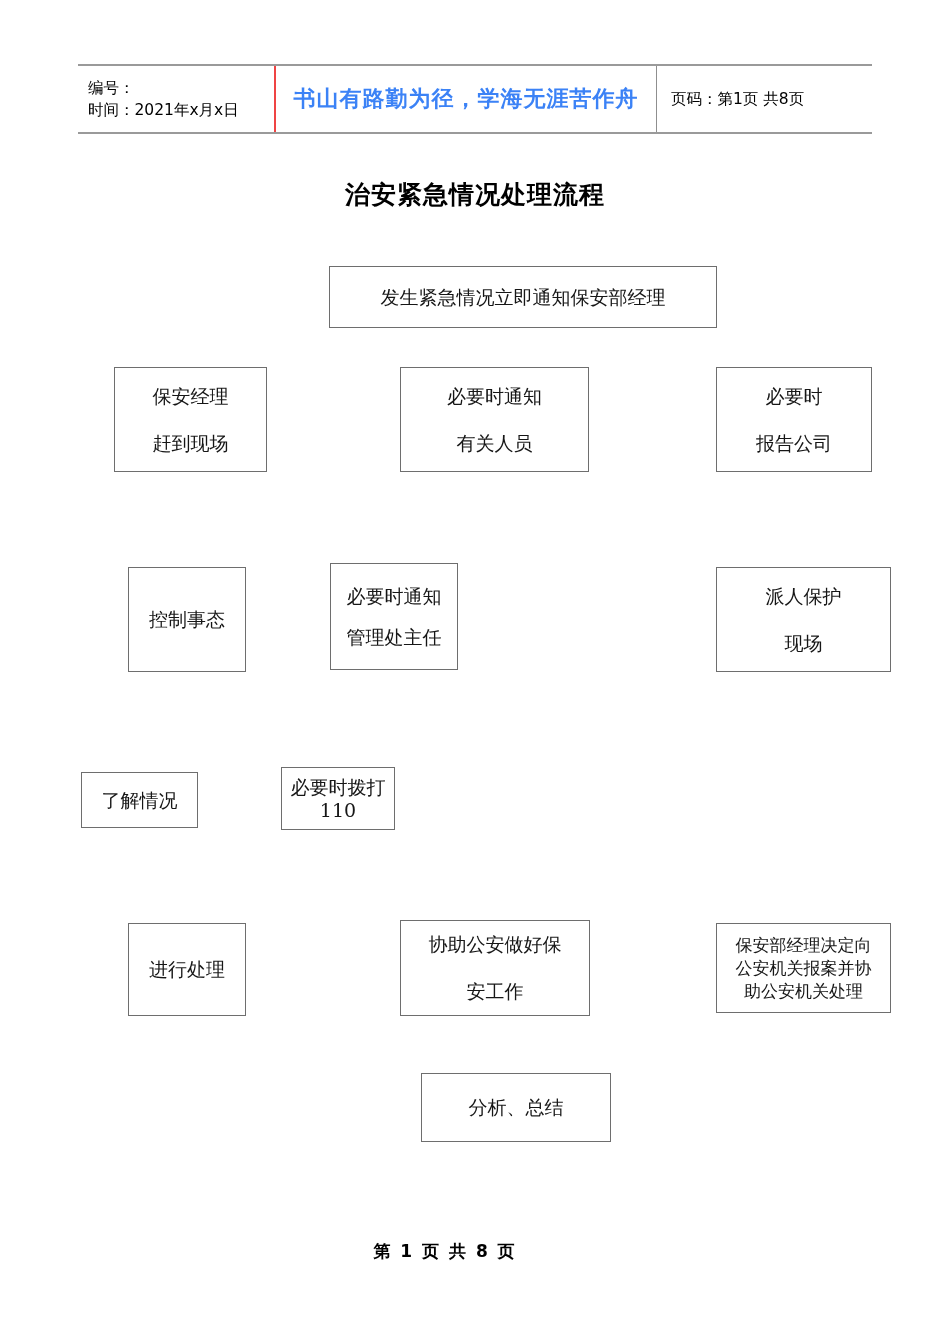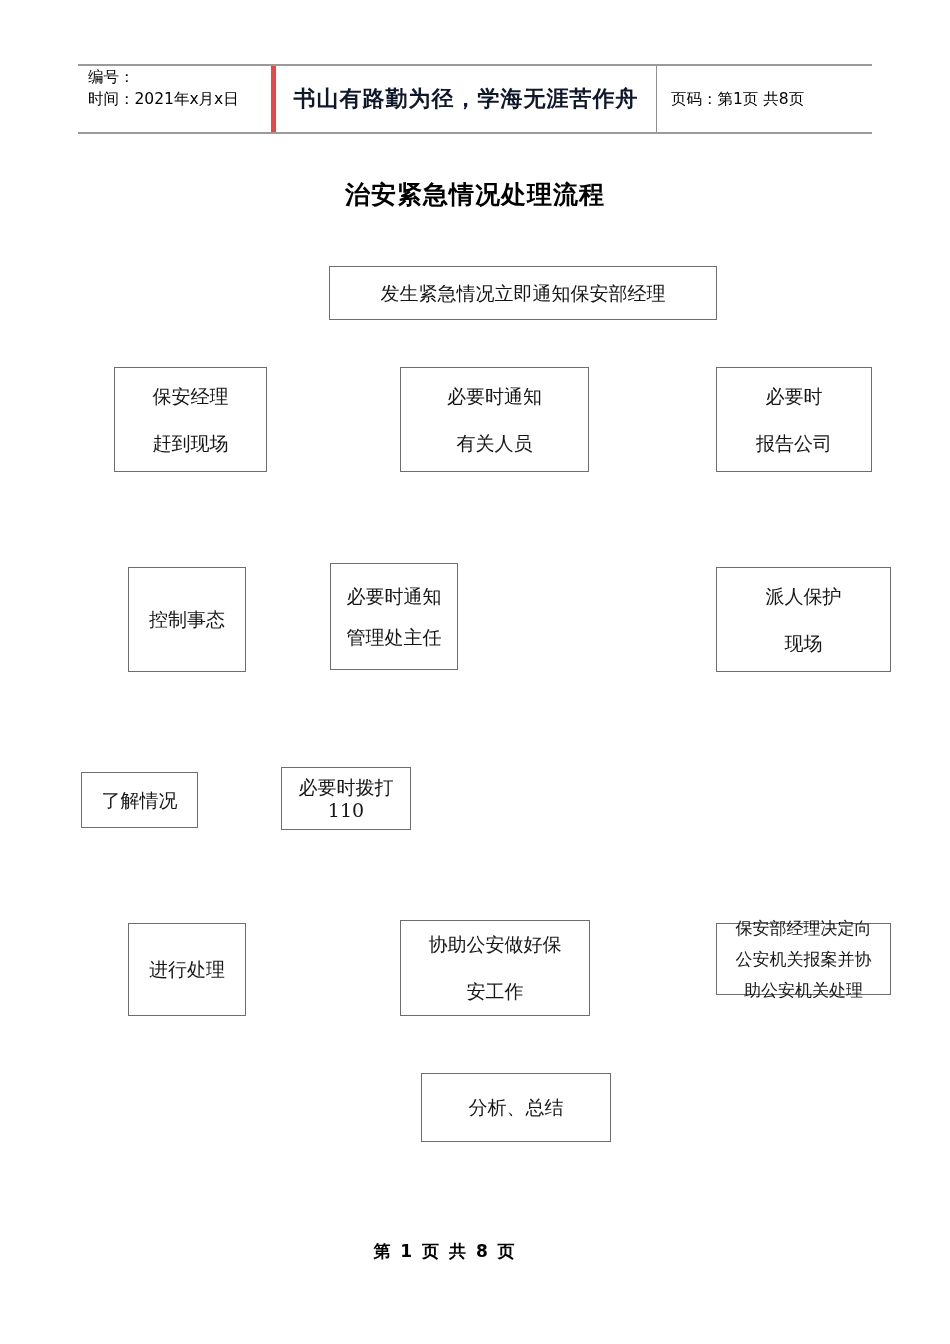--- a/index.html
+++ b/index.html
@@ -30,41 +30,41 @@
   }
   .hdr-cell {
     box-sizing: border-box;
     display: flex;
     flex-direction: column;
     justify-content: center;
   }
   .hdr-cell-left {
     width: 198px;
     padding-left: 10px;
-    border-right: 5px solid #ef4444;
-    justify-content: flex-start;
+    border-right: 2px solid #ef4444;
+    justify-content: center;
   }
   .hdr-cell-mid {
     width: 381px;
     border-right: 1px solid #8f8f8f;
     align-items: center;
     justify-content: center;
   }
   .hdr-cell-right {
     flex: 1;
     padding-left: 14px;
     justify-content: center;
   }
   .hdr-line {
     font-size: 15.5px;
     line-height: 1.45;
     white-space: nowrap;
   }
   .motto {
-    color: #0f172a;
+    color: #3b82f6;
     font-size: 22px;
     font-weight: bold;
     letter-spacing: 1px;
     font-family: "DejaVu Serif", "Liberation Serif", serif;
     white-space: nowrap;
   }
   .page-code {
     font-size: 15.5px;
     white-space: nowrap;
   }
@@ -99,21 +99,21 @@
   }
   .flow-box .ln {
     display: block;
     white-space: nowrap;
     line-height: 1.0;
   }
   
   .gap-wide .ln + .ln { margin-top: 28px; }
   .gap-mid  .ln + .ln { margin-top: 22px; }
   .gap-tight .ln + .ln { margin-top: 4px; }
-  .gap-snug .ln + .ln { margin-top: 14px; }
+  .gap-snug .ln + .ln { margin-top: 6px; }
 
   
   .footer {
     position: absolute;
     left: 0;
     top: 1240px;
     width: 950px;
     text-align: center;
     padding-right: 60px;
     box-sizing: border-box;
@@ -134,21 +134,21 @@
   <div class="hdr-cell hdr-cell-mid">
     <span class="motto">书山有路勤为径，学海无涯苦作舟</span>
   </div>
   <div class="hdr-cell hdr-cell-right">
     <span class="page-code">页码：第1页 共8页</span>
   </div>
 </div>
 
 <div class="doc-title">治安紧急情况处理流程</div>
 
-<div class="flow-box" style="left:329px; top:266px; width:388px; height:54px;">
+<div class="flow-box" style="left:329px; top:266px; width:388px; height:62px;">
   <span class="ln">发生紧急情况立即通知保安部经理</span>
 </div>
 
 <div class="flow-box gap-wide" style="left:114px; top:367px; width:153px; height:105px;">
   <span class="ln">保安经理</span>
   <span class="ln">赶到现场</span>
 </div>
 
 <div class="flow-box gap-wide" style="left:400px; top:367px; width:189px; height:105px;">
   <span class="ln">必要时通知</span>
@@ -171,35 +171,35 @@
 
 <div class="flow-box gap-wide" style="left:716px; top:567px; width:175px; height:105px;">
   <span class="ln">派人保护</span>
   <span class="ln">现场</span>
 </div>
 
 <div class="flow-box" style="left:81px; top:772px; width:117px; height:56px;">
   <span class="ln">了解情况</span>
 </div>
 
-<div class="flow-box gap-tight" style="left:281px; top:767px; width:130px; height:63px;text-align:right;">
+<div class="flow-box gap-tight" style="left:281px; top:767px; width:114px; height:63px;text-align:right;">
   <span class="ln">必要时拨打</span>
   <span class="ln">110</span>
 </div>
 
 <div class="flow-box" style="left:128px; top:923px; width:118px; height:93px;">
   <span class="ln">进行处理</span>
 </div>
 
 <div class="flow-box gap-wide" style="left:400px; top:920px; width:190px; height:96px;text-align:center;">
   <span class="ln">协助公安做好保</span>
   <span class="ln">安工作</span>
 </div>
 
-<div class="flow-box gap-snug" style="left:716px; top:923px; width:175px; height:72px; font-size:17px;">
+<div class="flow-box gap-snug" style="left:716px; top:923px; width:175px; height:90px; font-size:17px;">
   <span class="ln">保安部经理决定向</span>
   <span class="ln">公安机关报案并协</span>
   <span class="ln">助公安机关处理</span>
 </div>
 
 <div class="flow-box" style="left:421px; top:1073px; width:190px; height:69px;">
   <span class="ln">分析、总结</span>
 </div>
 
 <div class="footer">第 1 页 共 8 页</div>

